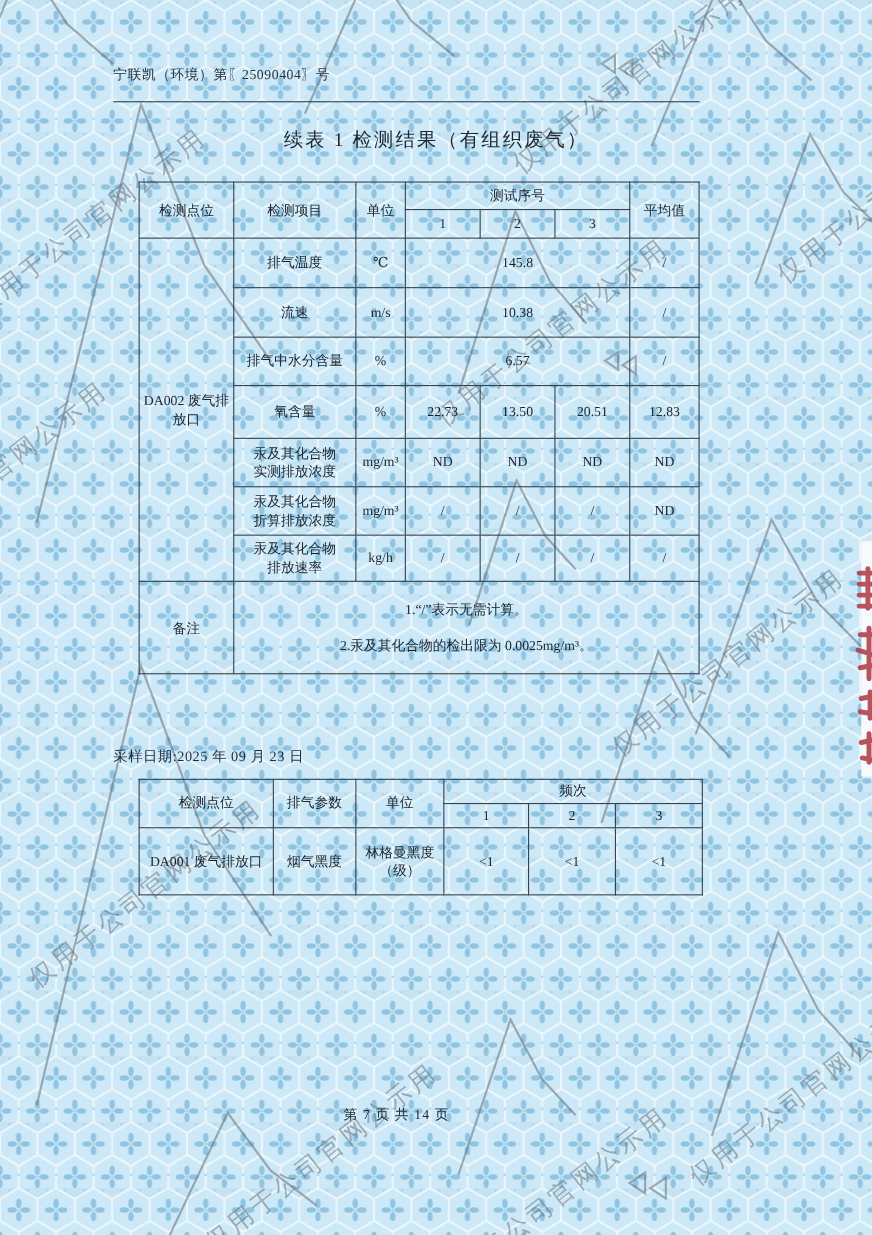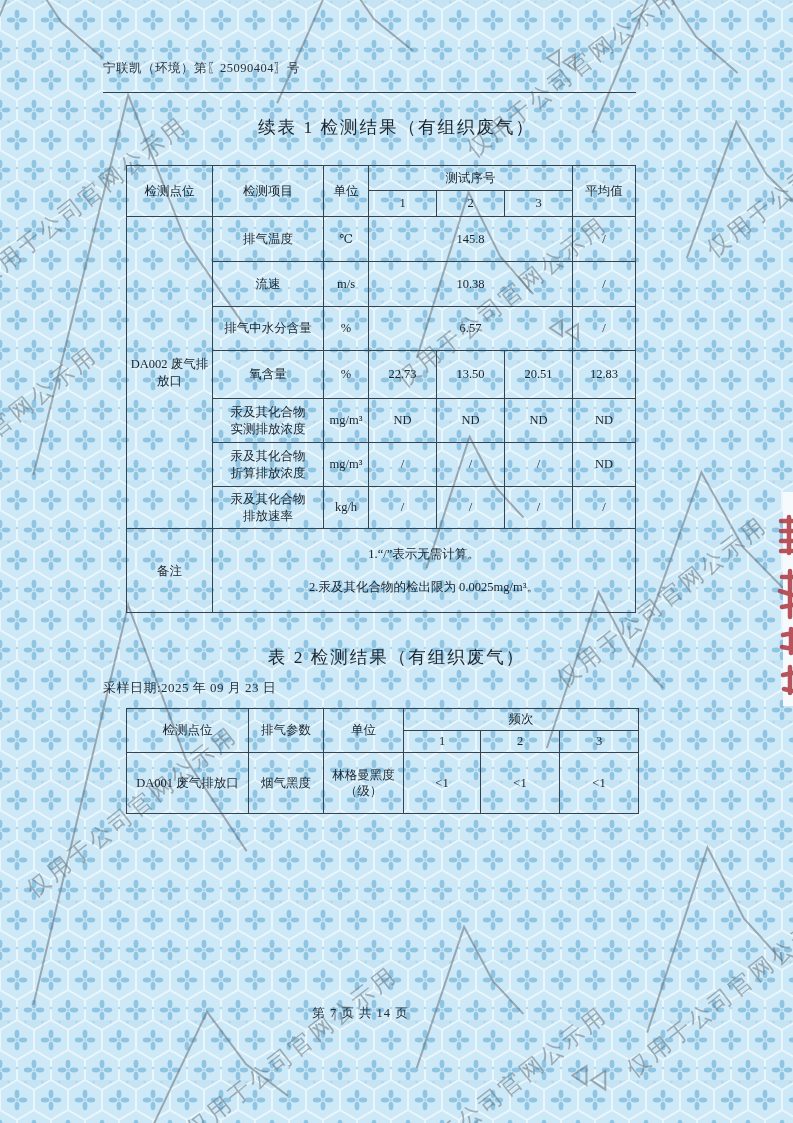--- a/index.html
+++ b/index.html
@@ -270,21 +270,20 @@
       <tr style="height:42px">
         <td>备注</td>
         <td colspan="6" class="remark-body">
           <div>1.“/”表示无需计算。</div>
           <div>2.汞及其化合物的检出限为 0.0025mg/m³。</div>
         </td>
       </tr>
     </tbody>
       </table>
 
-    <div class="title title2">表 2 检测结果（有组织废气）</div>
     <div class="sample-date sd2">采样日期:2025 年 09 月 23 日</div>
 
     <table class="rep t2">
       <colgroup>
         <col style="width:122px">
           <col style="width:75px">
           <col style="width:80px">
         <col style="width:77px">
           <col style="width:79px">
           <col style="width:79px">

